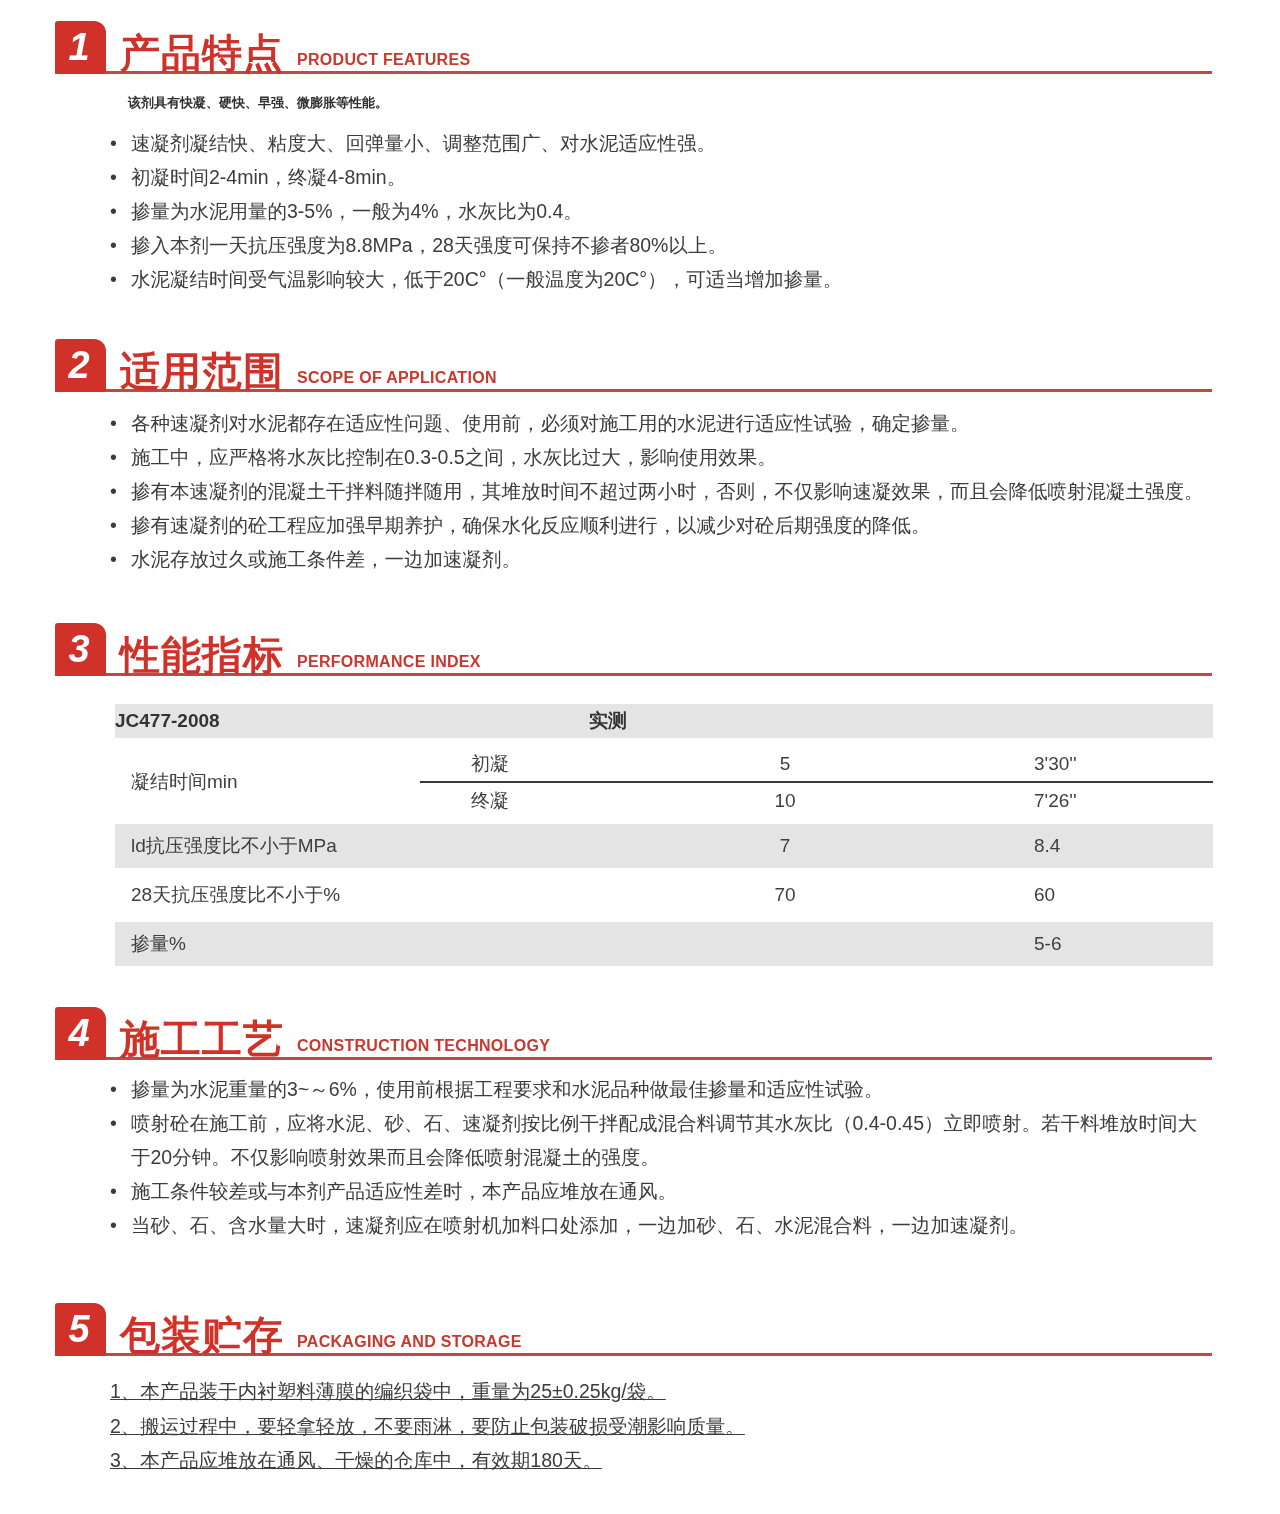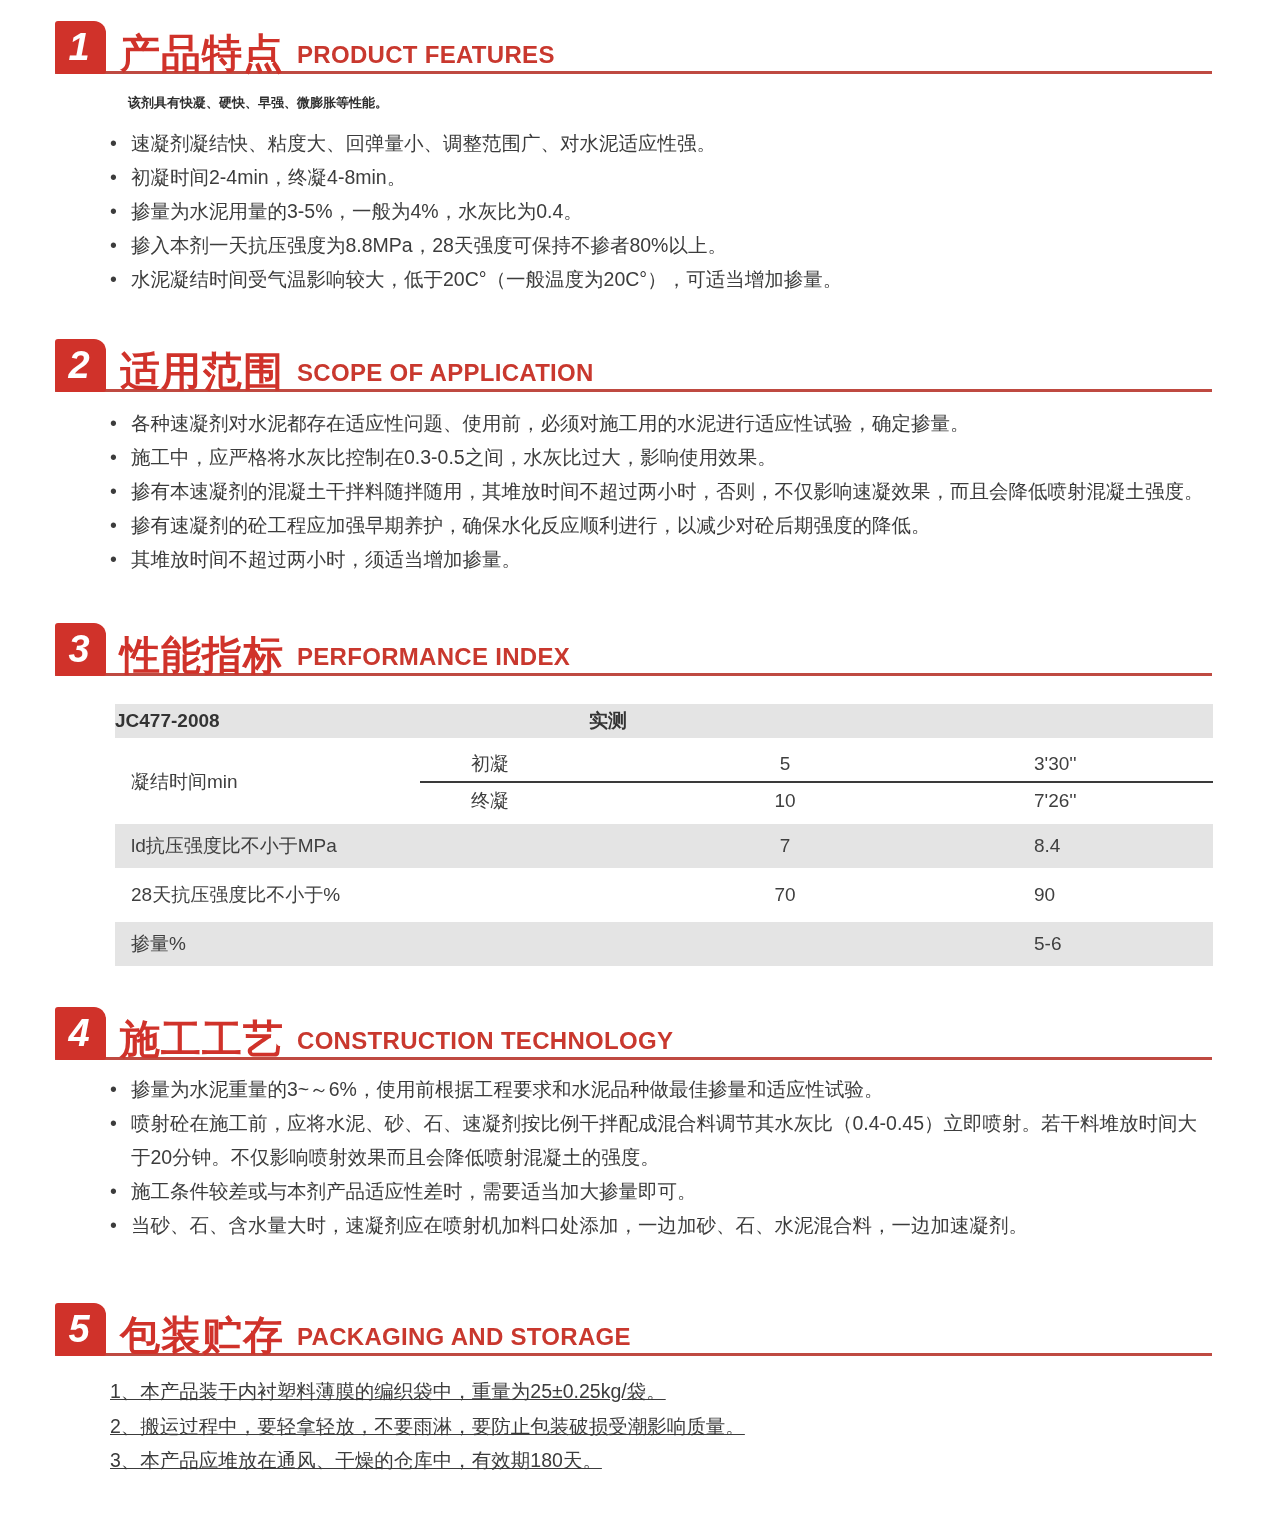--- a/index.html
+++ b/index.html
@@ -32,21 +32,21 @@
     color: #ffffff;
     font-size: 38px; font-weight: bold; font-style: italic;
     display: flex; align-items: center; justify-content: center;
     padding-right: 3px; box-sizing: border-box;
   }
   .title-zh {
     font-size: 40px; font-weight: bold; color: #d0322a;
     line-height: 0.95; letter-spacing: 1px; margin-bottom: -1px;
   }
   .title-en {
-    font-size: 24px; font-weight: bold; color: #c9382e;
+    font-size: 16px; font-weight: bold; color: #c9382e;
     padding-bottom: 2px; letter-spacing: 0.3px;
   }
 
   
   .intro {
     margin: 12px 0 0 128px;
     font-size: 13px; font-weight: bold; color: #2e2e2e;
     line-height: 34px;
   }
   .bullets { margin: 0; padding: 0; list-style: none; width: 1105px; }
@@ -147,21 +147,21 @@
       <li>
           <span class="dot">•</span>
           <span>掺有本速凝剂的混凝土干拌料随拌随用，其堆放时间不超过两小时，否则，不仅影响速凝效果，而且会降低喷射混凝土强度。</span>
         </li>
       <li>
           <span class="dot">•</span>
           <span>掺有速凝剂的砼工程应加强早期养护，确保水化反应顺利进行，以减少对砼后期强度的降低。</span>
         </li>
       <li>
           <span class="dot">•</span>
-          <span>其堆放时间不超过两小时，须适当增加掺量。</span>
+          <span>水泥存放过久或施工条件差，一边加速凝剂。</span>
         </li>
     </ul>
   </section>
 
   <section>
     <div class="sec-header m-sec3">
       <div class="badge">
         <span>3</span>
       </div>
       <div class="title-zh">性能指标</div>
@@ -193,21 +193,21 @@
       </div>
 
       <div class="trow drow gray">
         <div class="dlabel">ld抗压强度比不小于MPa</div>
         <div class="dstd">7</div>
         <div class="dmeas">8.4</div>
       </div>
       <div class="trow drow">
         <div class="dlabel">28天抗压强度比不小于%</div>
         <div class="dstd">70</div>
-        <div class="dmeas">90</div>
+        <div class="dmeas">60</div>
       </div>
       <div class="trow drow gray">
         <div class="dlabel">掺量%</div>
         <div class="dstd"></div>
         <div class="dmeas">5-6</div>
       </div>
     </div>
   </section>
 
   <section>
@@ -222,21 +222,21 @@
       <li>
           <span class="dot">•</span>
           <span>掺量为水泥重量的3~～6%，使用前根据工程要求和水泥品种做最佳掺量和适应性试验。</span>
         </li>
       <li>
           <span class="dot">•</span>
           <span>喷射砼在施工前，应将水泥、砂、石、速凝剂按比例干拌配成混合料调节其水灰比（0.4-0.45）立即喷射。若干料堆放时间大于20分钟。不仅影响喷射效果而且会降低喷射混凝土的强度。</span>
         </li>
       <li>
           <span class="dot">•</span>
-          <span>施工条件较差或与本剂产品适应性差时，需要适当加大掺量即可。</span>
+          <span>施工条件较差或与本剂产品适应性差时，本产品应堆放在通风。</span>
         </li>
       <li>
           <span class="dot">•</span>
           <span>当砂、石、含水量大时，速凝剂应在喷射机加料口处添加，一边加砂、石、水泥混合料，一边加速凝剂。</span>
         </li>
     </ul>
   </section>
 
   <section>
     <div class="sec-header m-sec5">

